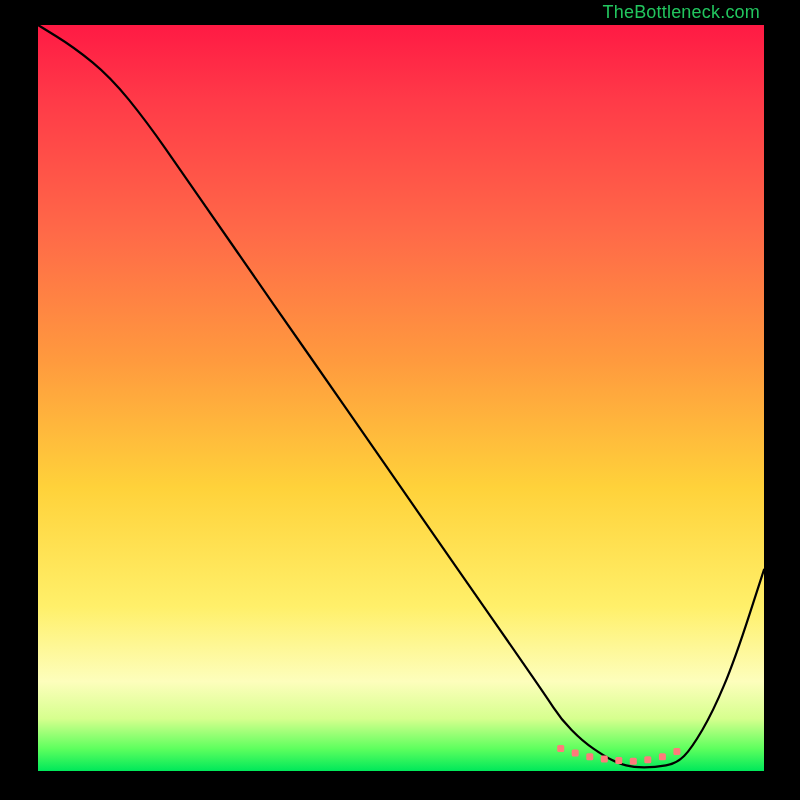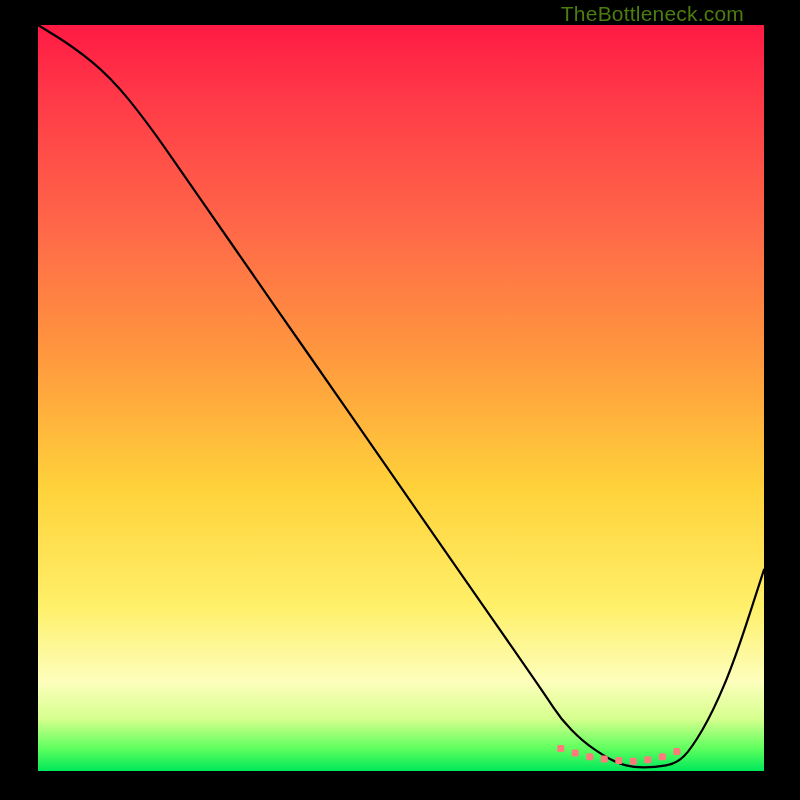--- a/index.html
+++ b/index.html
@@ -36,23 +36,23 @@
       #fff06a 78%,
       #fdfebc 88%,
       #d6ff8e 93%,
       #5eff5e 97%,
       #00e85a 100%
     );
   }
   .watermark {
     position: absolute;
     top: 2px;
-    right: 56px;
-    color: #4d7c0f;
-    font-size: 21px;
+    right: 40px;
+    color: #22c55e;
+    font-size: 18px;
     font-weight: 500;
     letter-spacing: 0.2px;
   }
   svg.curve {
     position: absolute;
     left: 0;
     top: 0;
     width: 726px;
     height: 746px;
     overflow: visible;

